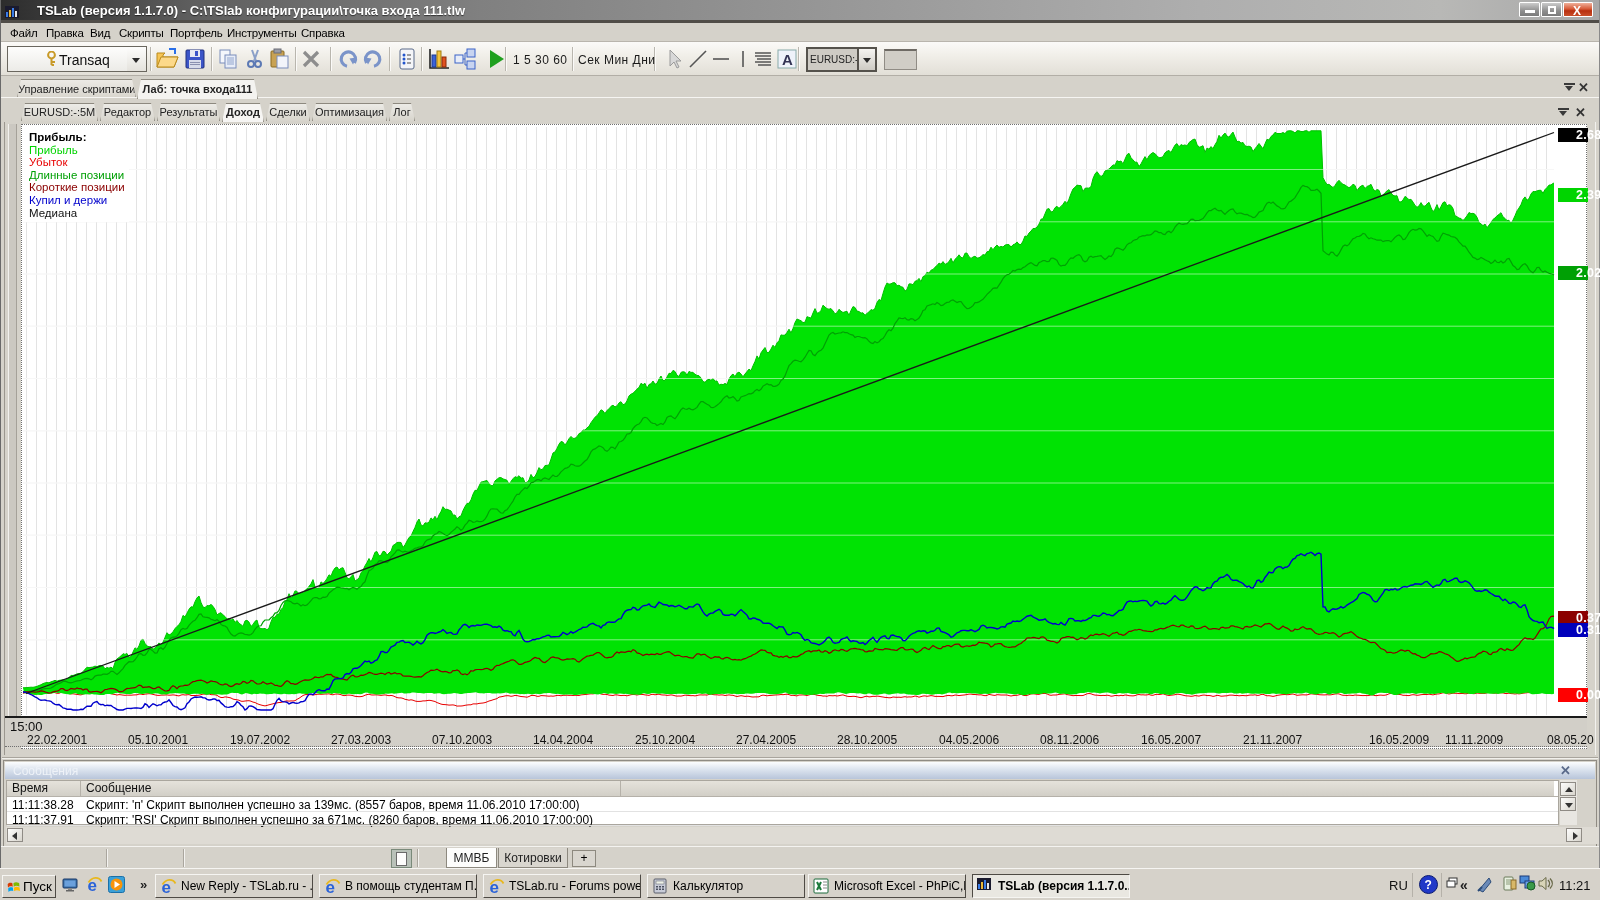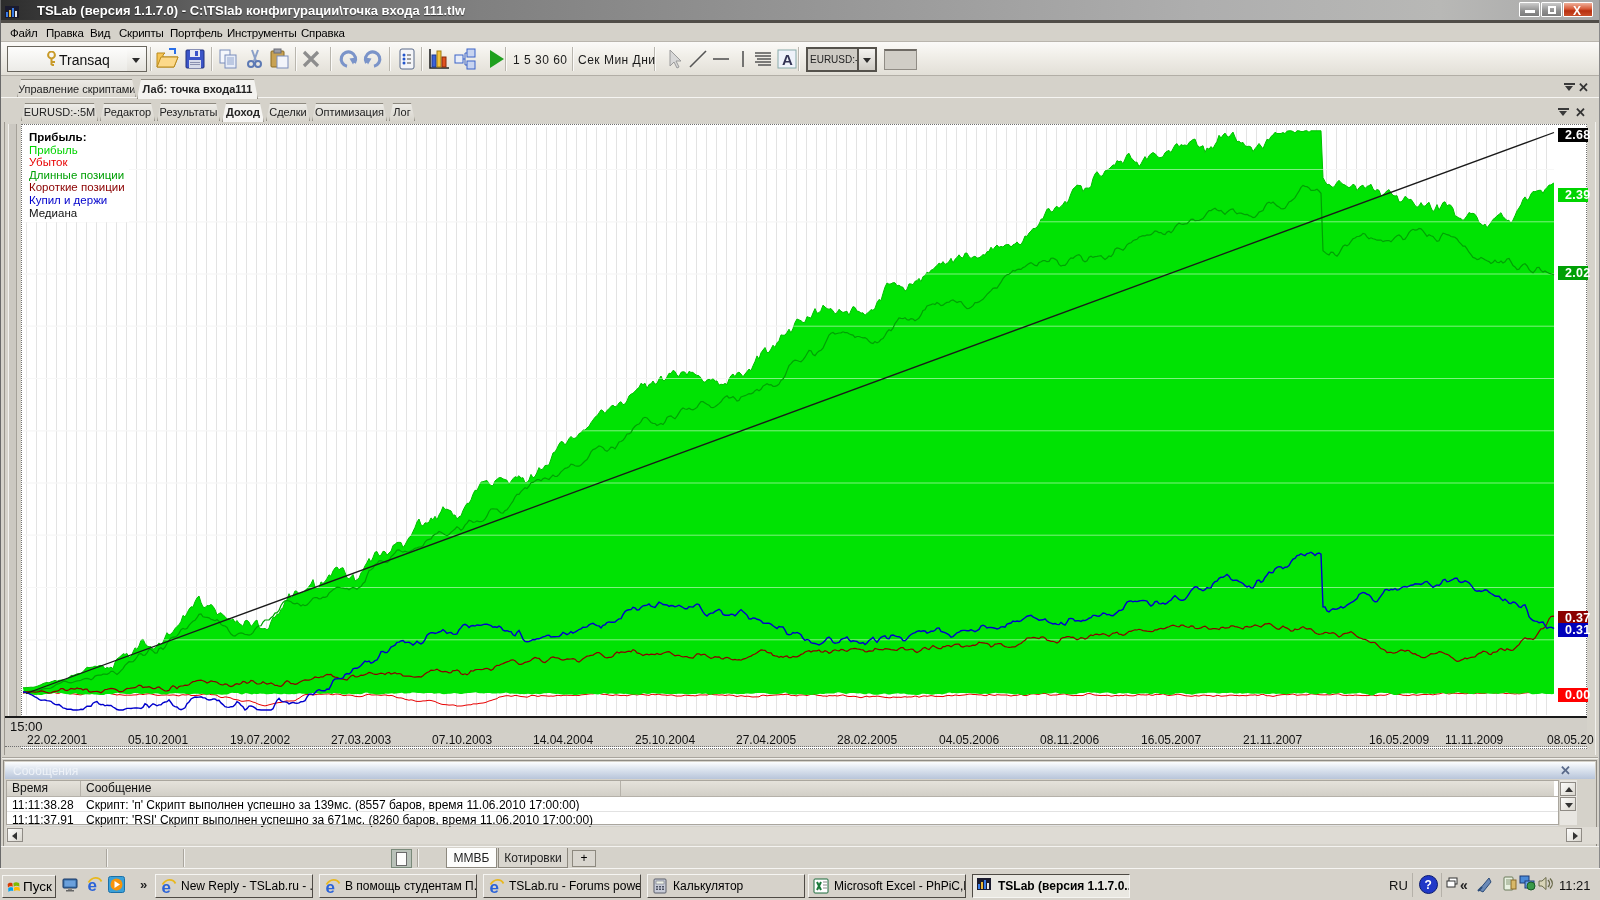--- a/index.html
+++ b/index.html
@@ -51,21 +51,21 @@
 .tab2{position:absolute;top:3px;height:18px;font-size:11px;color:#222;
  background:linear-gradient(180deg,#ecebe6,#d7d4cc);border:1px solid #8d897f;border-bottom:none;text-align:center;padding-top:2px;white-space:nowrap;overflow:hidden}
 .tab2.active{background:#f6f5f3;font-weight:bold;height:19px;z-index:3}
 #tabrow2{position:absolute;left:18px;top:2px;width:1560px;height:22px}
 
 #chartpanel{position:absolute;left:4px;top:24px;width:1592px;height:633px;background:#d5d2ca;
  border-left:1px solid #9b978f;border-right:1px solid #f2f1ee}
 #plotwrap{position:absolute;left:16px;top:2px;width:1566px;height:625px;background:#fff;border:1px dotted #6f6f6f}
 #axisr{position:absolute;left:1551px;top:0px;width:31px;height:623px;background:#d2cfc8;border-left:1px solid #e6e4e0}
 .ylab{position:absolute;left:3px;width:29px;font-size:12.5px;color:#111;letter-spacing:0.3px}
-.chip{position:absolute;left:1553px;width:30px;height:14px;color:#fff;font-size:12.5px;font-weight:bold;padding-left:7px;letter-spacing:0.3px;z-index:5}
+.chip{position:absolute;left:1553px;width:30px;height:14px;color:#fff;font-size:12.5px;font-weight:bold;padding-left:18px;letter-spacing:0.3px;z-index:5}
 #dateaxis{position:absolute;left:0px;top:594px;width:1582px;height:31px;background:#d2cfc8;border-top:2px solid #1a1a1a;border-bottom:1px dotted #6f6f6f;font-size:12px;color:#111}
 .dlab{position:absolute;top:15px;white-space:nowrap}
 #legend{position:absolute;left:18px;top:3px;width:106px;height:97px;background:#fff;font-size:11.5px;line-height:12.4px;padding:6px 0 0 6px;z-index:4}
 #legend div{white-space:nowrap;margin-bottom:0.2px}
 
 #msgs{position:absolute;left:3px;top:662px;width:1594px;height:86px;background:#d5d2ca;border:1px solid #8f8b83;border-bottom:none}
 #msgtitle{position:absolute;left:1px;top:1px;width:1590px;height:17px;background:linear-gradient(180deg,#fcfdfe 0%,#dbe3ee 45%,#b8c5da 100%);color:#eef2f8;font-size:12px}
 #msgtable{position:absolute;left:2px;top:19px;width:1553px;height:45px;background:#fff;border:1px solid #aaa69e}
 .mhdr{position:absolute;top:0;height:15px;background:linear-gradient(180deg,#e5e2db,#d2cfc7);border-right:1px solid #b5b1a9;font-size:12px;color:#111;padding:0px 0 0 5px}
 .mrow{position:absolute;font-size:12px;color:#000;white-space:nowrap}
@@ -282,21 +282,21 @@
       <div id="dateaxis">
         <div class="abs" style="left:5px;top:1px;font-size:13px">15:00</div>
         <div class="dlab" style="left:22px">22.02.2001</div>
         <div class="dlab" style="left:123px">05.10.2001</div>
         <div class="dlab" style="left:225px">19.07.2002</div>
         <div class="dlab" style="left:326px">27.03.2003</div>
         <div class="dlab" style="left:427px">07.10.2003</div>
         <div class="dlab" style="left:528px">14.04.2004</div>
         <div class="dlab" style="left:630px">25.10.2004</div>
         <div class="dlab" style="left:731px">27.04.2005</div>
-        <div class="dlab" style="left:832px">28.02.2005</div>
+        <div class="dlab" style="left:832px">28.10.2005</div>
         <div class="dlab" style="left:934px">04.05.2006</div>
         <div class="dlab" style="left:1035px">08.11.2006</div>
         <div class="dlab" style="left:1136px">16.05.2007</div>
         <div class="dlab" style="left:1238px">21.11.2007</div>
         <div class="dlab" style="left:1364px">16.05.2009</div>
         <div class="dlab" style="left:1440px">11.11.2009</div>
         <div class="dlab" style="left:1542px">08.05.20</div>
       </div>
     </div>
     <div class="abs" style="left:2px;top:659px;width:1596px;height:1px;background:#a9a59d"></div>

